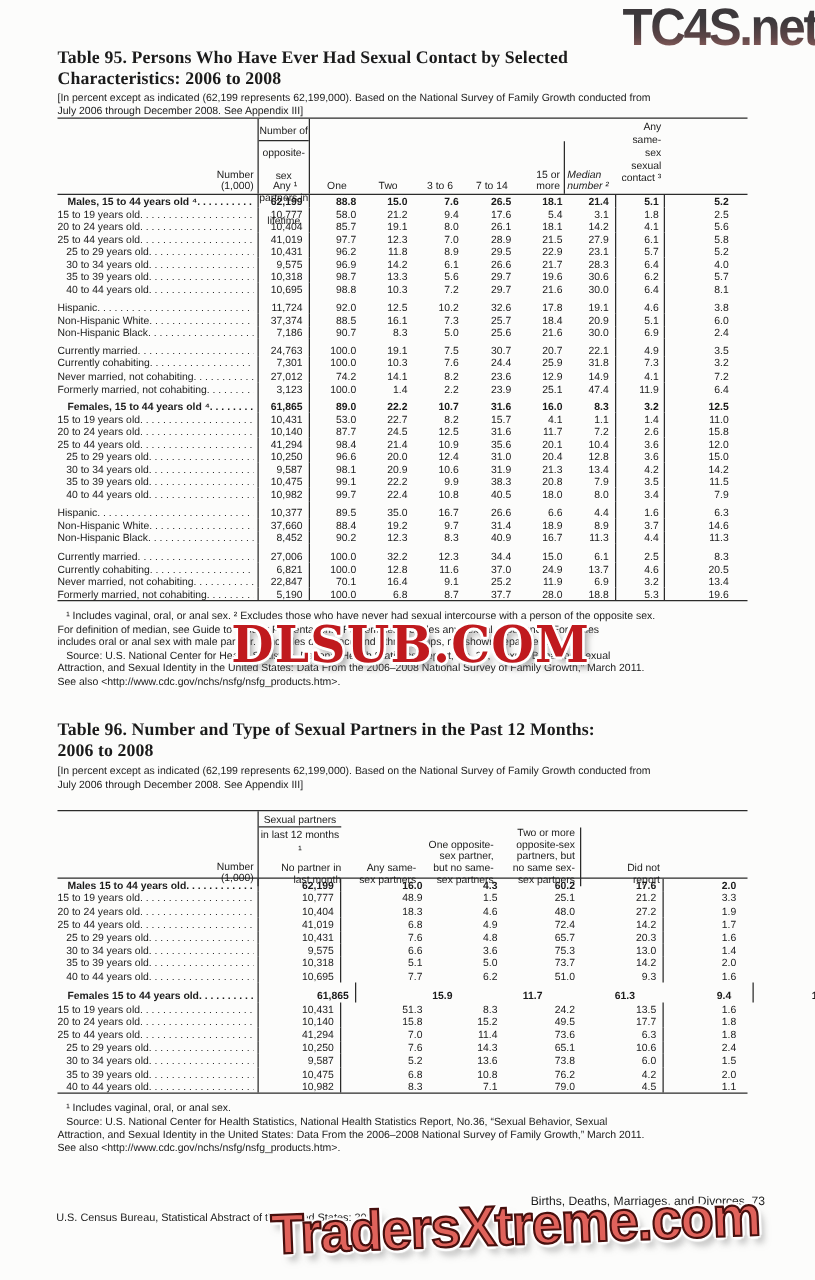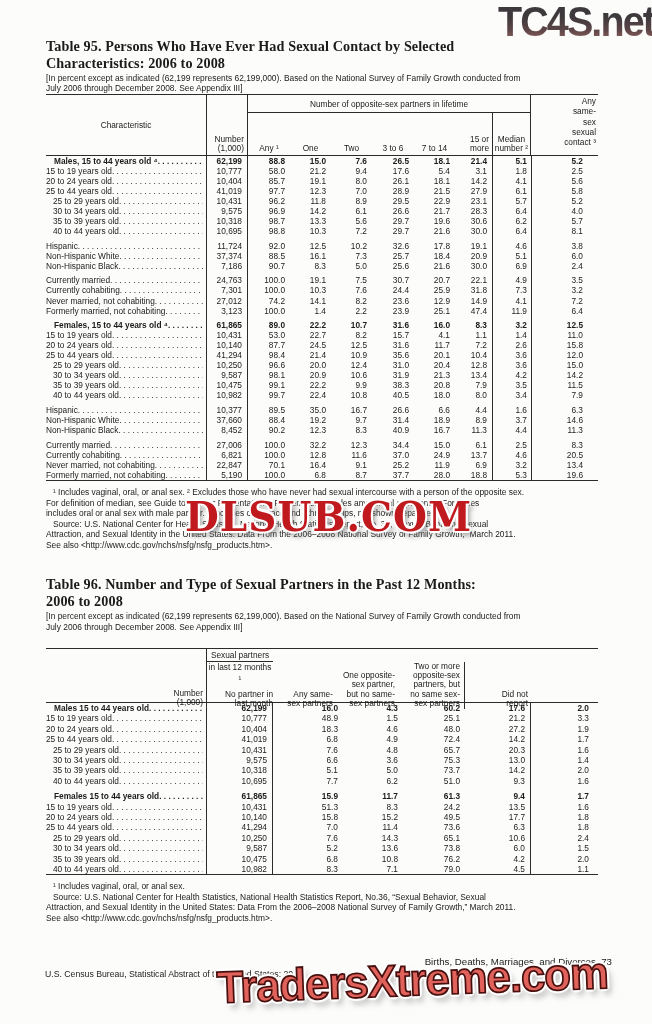--- a/index.html
+++ b/index.html
@@ -43,40 +43,40 @@
   .bold{ font-weight:bold; }
 
   
   .t95{ margin-top:0px; }
   .t95 .thead{ grid-template-columns:161px 41px 283px 67px; height:60px; }
   .t95 .h-group{ border-right:1px solid var(--rule); }
   .t95 .h-spanner{ height:17px; line-height:18px; }
   .t95 .hcols{ grid-template-columns:42px 41px 41px 42px 41px 37px 39px; }
   .t95 .hc6{ text-align:right; padding-right:3px; }
   .t95 .hc7{ border-left:1px solid var(--rule); height:100%; display:flex; align-items:flex-end;
-             justify-content:flex-end; text-align:center; padding-right:3px; box-sizing:border-box; }
+             justify-content:flex-end; text-align:left; padding-right:3px; box-sizing:border-box;font-style:italic; }
   .t95 .h-last{ text-align:right; padding:1px 2px 0 0; line-height:10.4px; }
   .t95 .trow{ grid-template-columns:161px 41px 42px 41px 41px 42px 41px 37px 39px 67px;
               height:10.05px; line-height:10.05px; }
   .t95 .trow.gap{ height:14.6px; }
   .t95 .trow.gap > div{ padding-top:4.5px; }
   .t95 .c1{ border-right:1px solid var(--rule); }
   .t95 .c8{ border-left:1px solid var(--rule); padding-right:4px; }
   .t95 .c9{ border-left:1px solid var(--rule); padding-right:15px; }
 
   
   .t96{ margin-top:16px; }
   .t96 .thead{ grid-template-columns:161px 66px 325px; height:53px; }
   .t96 .h-spanner{ height:12px; line-height:12px; }
   .t96 .hcols{ grid-template-columns:70px 60px 62px 65px 68px; line-height:9.2px; }
   .t96 .hcols > div{ text-align:right; padding-right:4px; }
   .t96 .hc5{ border-left:1px solid var(--rule); height:100%; display:flex; align-items:flex-end;
              justify-content:flex-end; box-sizing:border-box; padding-right:2px; }
   .t96 .trow{ grid-template-columns:161px 66px 70px 60px 62px 65px 68px; height:10.4px; line-height:10.4px; }
-  .t96 .trow.gap{ height:15.4px; }
+  .t96 .trow.gap{ height:15.4px;gap:12px; }
   .t96 .trow.gap > div{ padding-top:5px; }
   .t96 .c1{ border-right:1px solid var(--rule); }
   .t96 .c6{ border-left:1px solid var(--rule); padding-right:9px; }
 
   .footnote{ font-size:8.4px; line-height:10.55px; margin-top:6px; }
 
   .page-footer-right{ text-align:right; font-size:9.7px; margin-top:33px; padding-right:0; width:566px; }
   .page-footer-left{ font-size:8.7px; margin-top:2px; margin-left:-1px; color:#222; }
 
   
@@ -125,21 +125,20 @@
 
   <div class="content">
 
     <div class="tbl-title t95-title pre">Table 95. Persons Who Have Ever Had Sexual Contact by Selected
 Characteristics: 2006 to 2008</div>
     <div class="tbl-note pre">[In percent except as indicated (62,199 represents 62,199,000). Based on the National Survey of Family Growth conducted from
 July 2006 through December 2008. See Appendix III]</div>
 
     <div class="stattable t95" id="t95">
       <div class="thead">
-        <div class="h-stub">Characteristic</div>
         <div class="h-num pre">Number
 (1,000)</div>
         <div class="h-group">
           <div class="h-spanner">Number of opposite-sex partners in lifetime</div>
           <div class="hcols">
             <div class="hc1 pre">Any ¹</div>
             <div class="hc2 pre">One</div>
             <div class="hc3 pre">Two</div>
             <div class="hc4 pre">3 to 6</div>
             <div class="hc5 pre">7 to 14</div>

